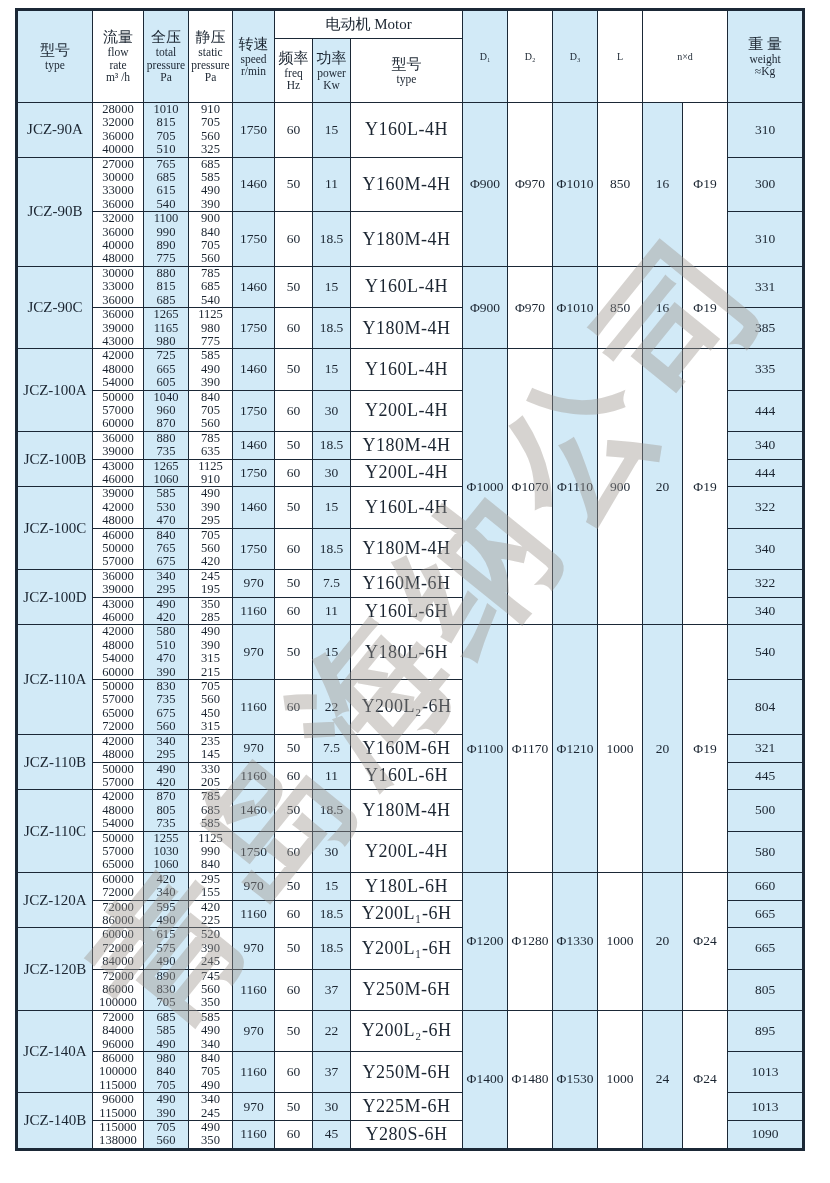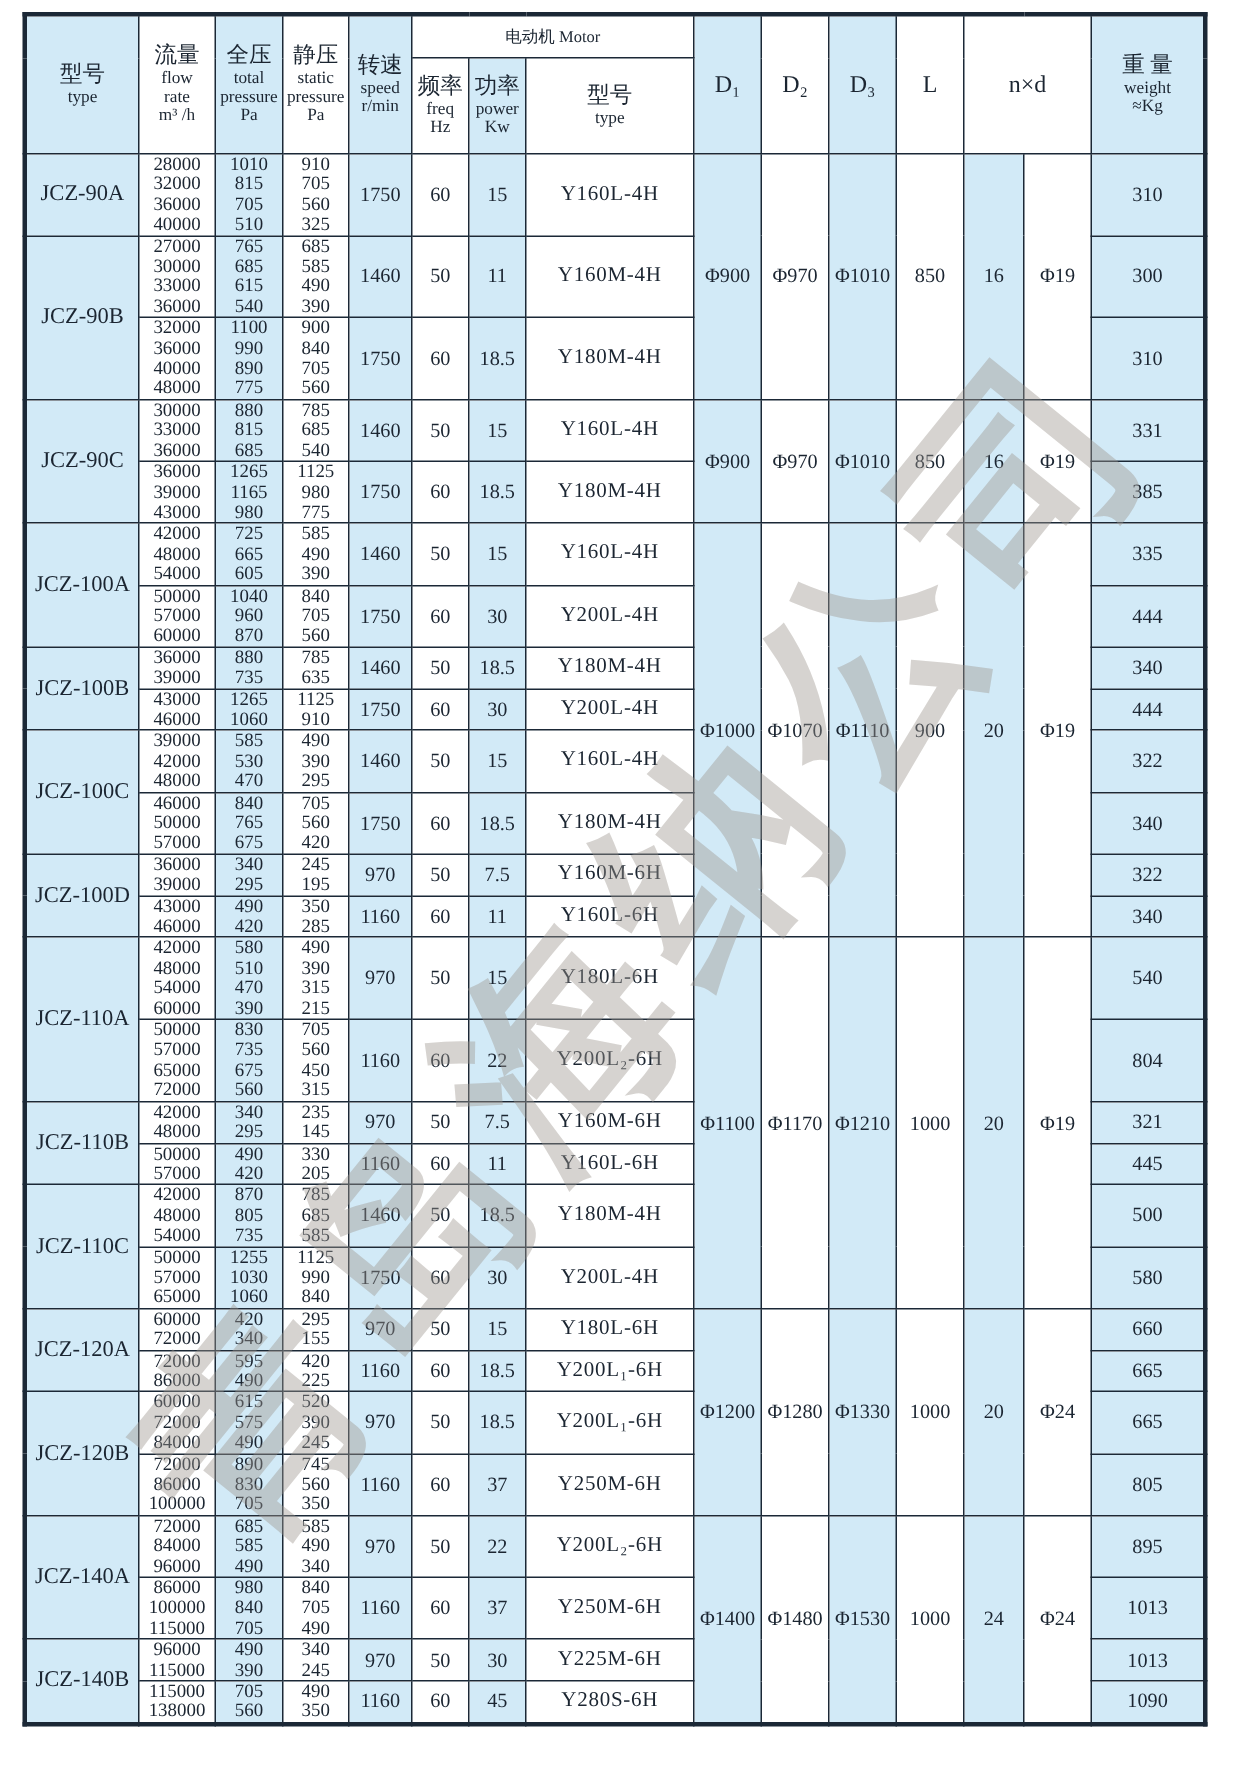--- a/index.html
+++ b/index.html
@@ -19,25 +19,25 @@
     border:3px solid #1b2836;
   }
   .spec th,.spec td{
     border:1px solid #1b2836;text-align:center;vertical-align:middle;
     padding:0;font-weight:normal;color:#1b2531;overflow:hidden;
   }
   .blue{background:#d2eaf7;}
   .white{background:#ffffff;}
   .zh{font-size:15px;line-height:17px;}
   .en{font-size:11.5px;line-height:12.5px;white-space:pre-line;}
-  .hdr-big{font-size:11px;}
-  .dim-hdr{font-size:16px;}
+  .hdr-big{font-size:15px;}
+  .dim-hdr{font-size:10px;}
   .lines{white-space:pre-line;line-height:13.4px;font-size:12.6px;padding:1px 0;}
   .val{font-size:13.5px;}
-  .motor-val{font-size:14px;letter-spacing:0.5px;}
+  .motor-val{font-size:18px;letter-spacing:0.5px;}
   .model-val{font-size:15px;}
   thead tr.r1 th{height:27px;}
   thead tr.r2 th{height:63px;font-family:Liberation Serif, serif;}
 </style>
 </head>
 <body>
 
 <div class="page">
   <div class="watermark">青岛海纳公司</div>
 

